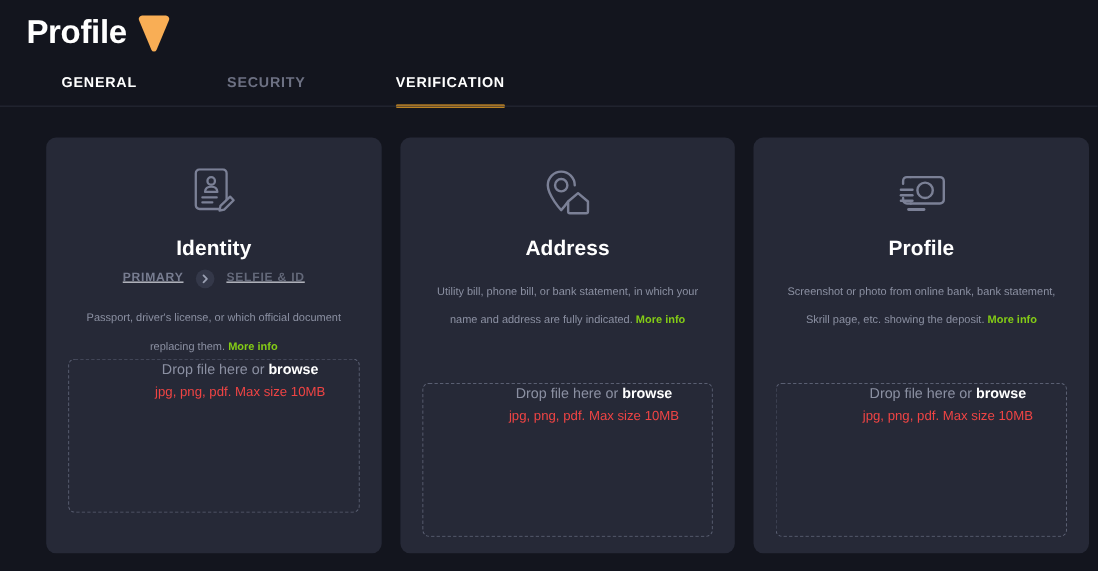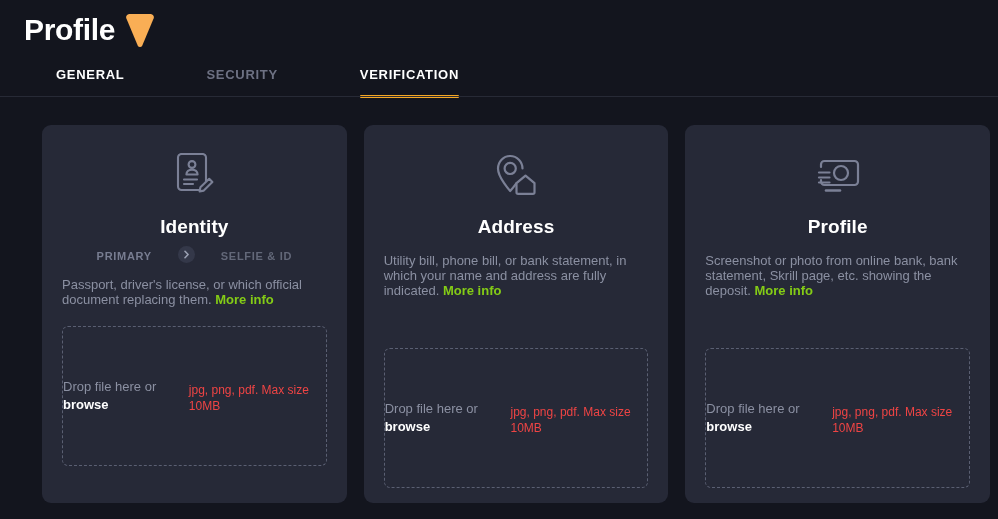--- a/index.html
+++ b/index.html
@@ -142,23 +142,24 @@
     font-weight: bold;
     color: #ffffff;
     letter-spacing: 0.1px;
     line-height: 24px;
   }
 
   
   .stepper {
     margin-top: 6px;
     display: flex;
-    align-items: flex-end;
-    gap: 26px;
+    align-items: flex-start;
+    gap: 11px;
     height: 18px;
+    text-decoration: underline;
   }
 
   .stepper-label {
     font-size: 11px;
     font-weight: bold;
     letter-spacing: 0.7px;
     color: #787d91;
     line-height: 14px;
   }
   .stepper-label.dim { color: #636879; }
@@ -169,44 +170,45 @@
     border-radius: 50%;
     background: #343849;
     display: flex;
     align-items: center;
     justify-content: center;
     cursor: pointer;
   }
 
   .card-desc {
     margin-top: 14px;
-    font-size: 13px;
-    line-height: 15px;
+    font-size: 10px;
+    line-height: 26px;
     color: #8b90a2;
-    text-align: left;
+    text-align: center;
     max-width: 272px;
   }
 
   .card-desc .more {
     color: #84cc16;
     font-weight: bold;
     cursor: pointer;
   }
 
   .dropzone {
     position: absolute;
     left: 20px;
     right: 20px;
     bottom: 37px;
     border: 1px dashed #5a5f72;
     border-radius: 6px;
     display: flex;
-    flex-direction: row;
+    flex-direction: column;
     align-items: center;
     cursor: pointer;
+    padding-left: 48px;
   }
 
   .card-identity .dropzone { top: 326px; height: 140px; }
   .card-address .dropzone,
   .card-payment .dropzone { top: 348px; height: 140px; }
 
   
   .dropzone { bottom: auto; }
   .card-identity .dropzone { top: 201px; }
   .card-address .dropzone,

